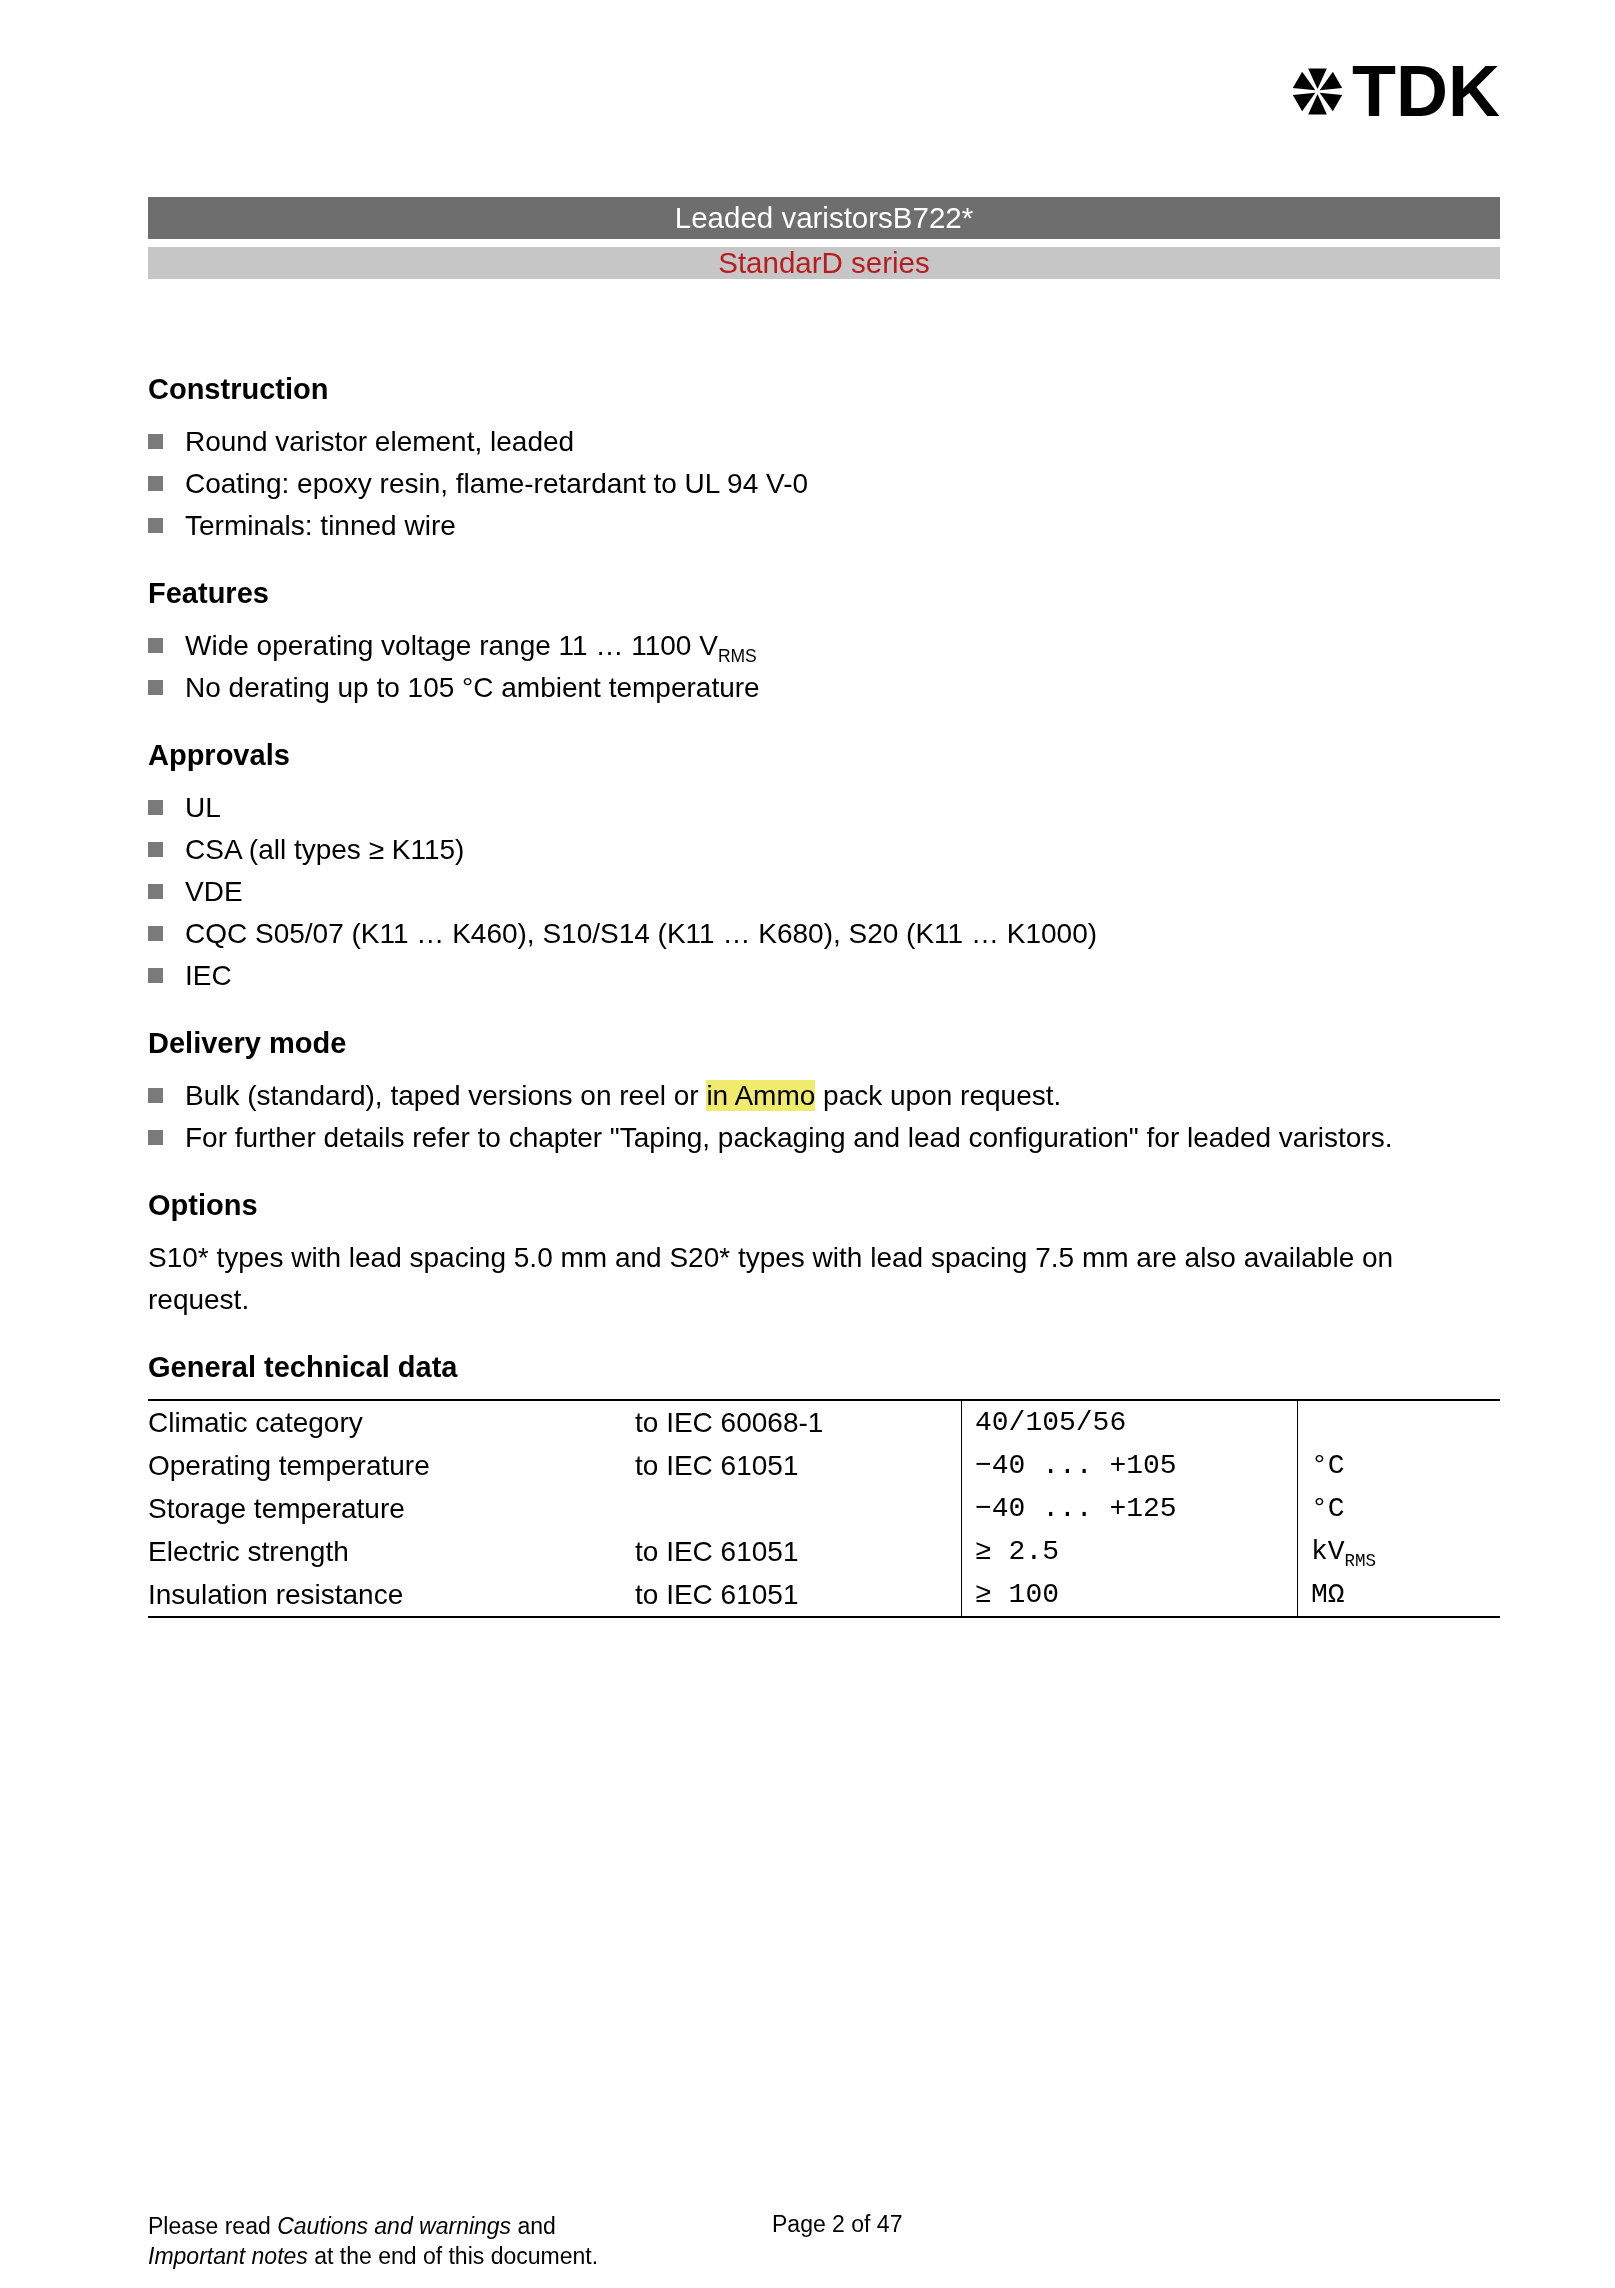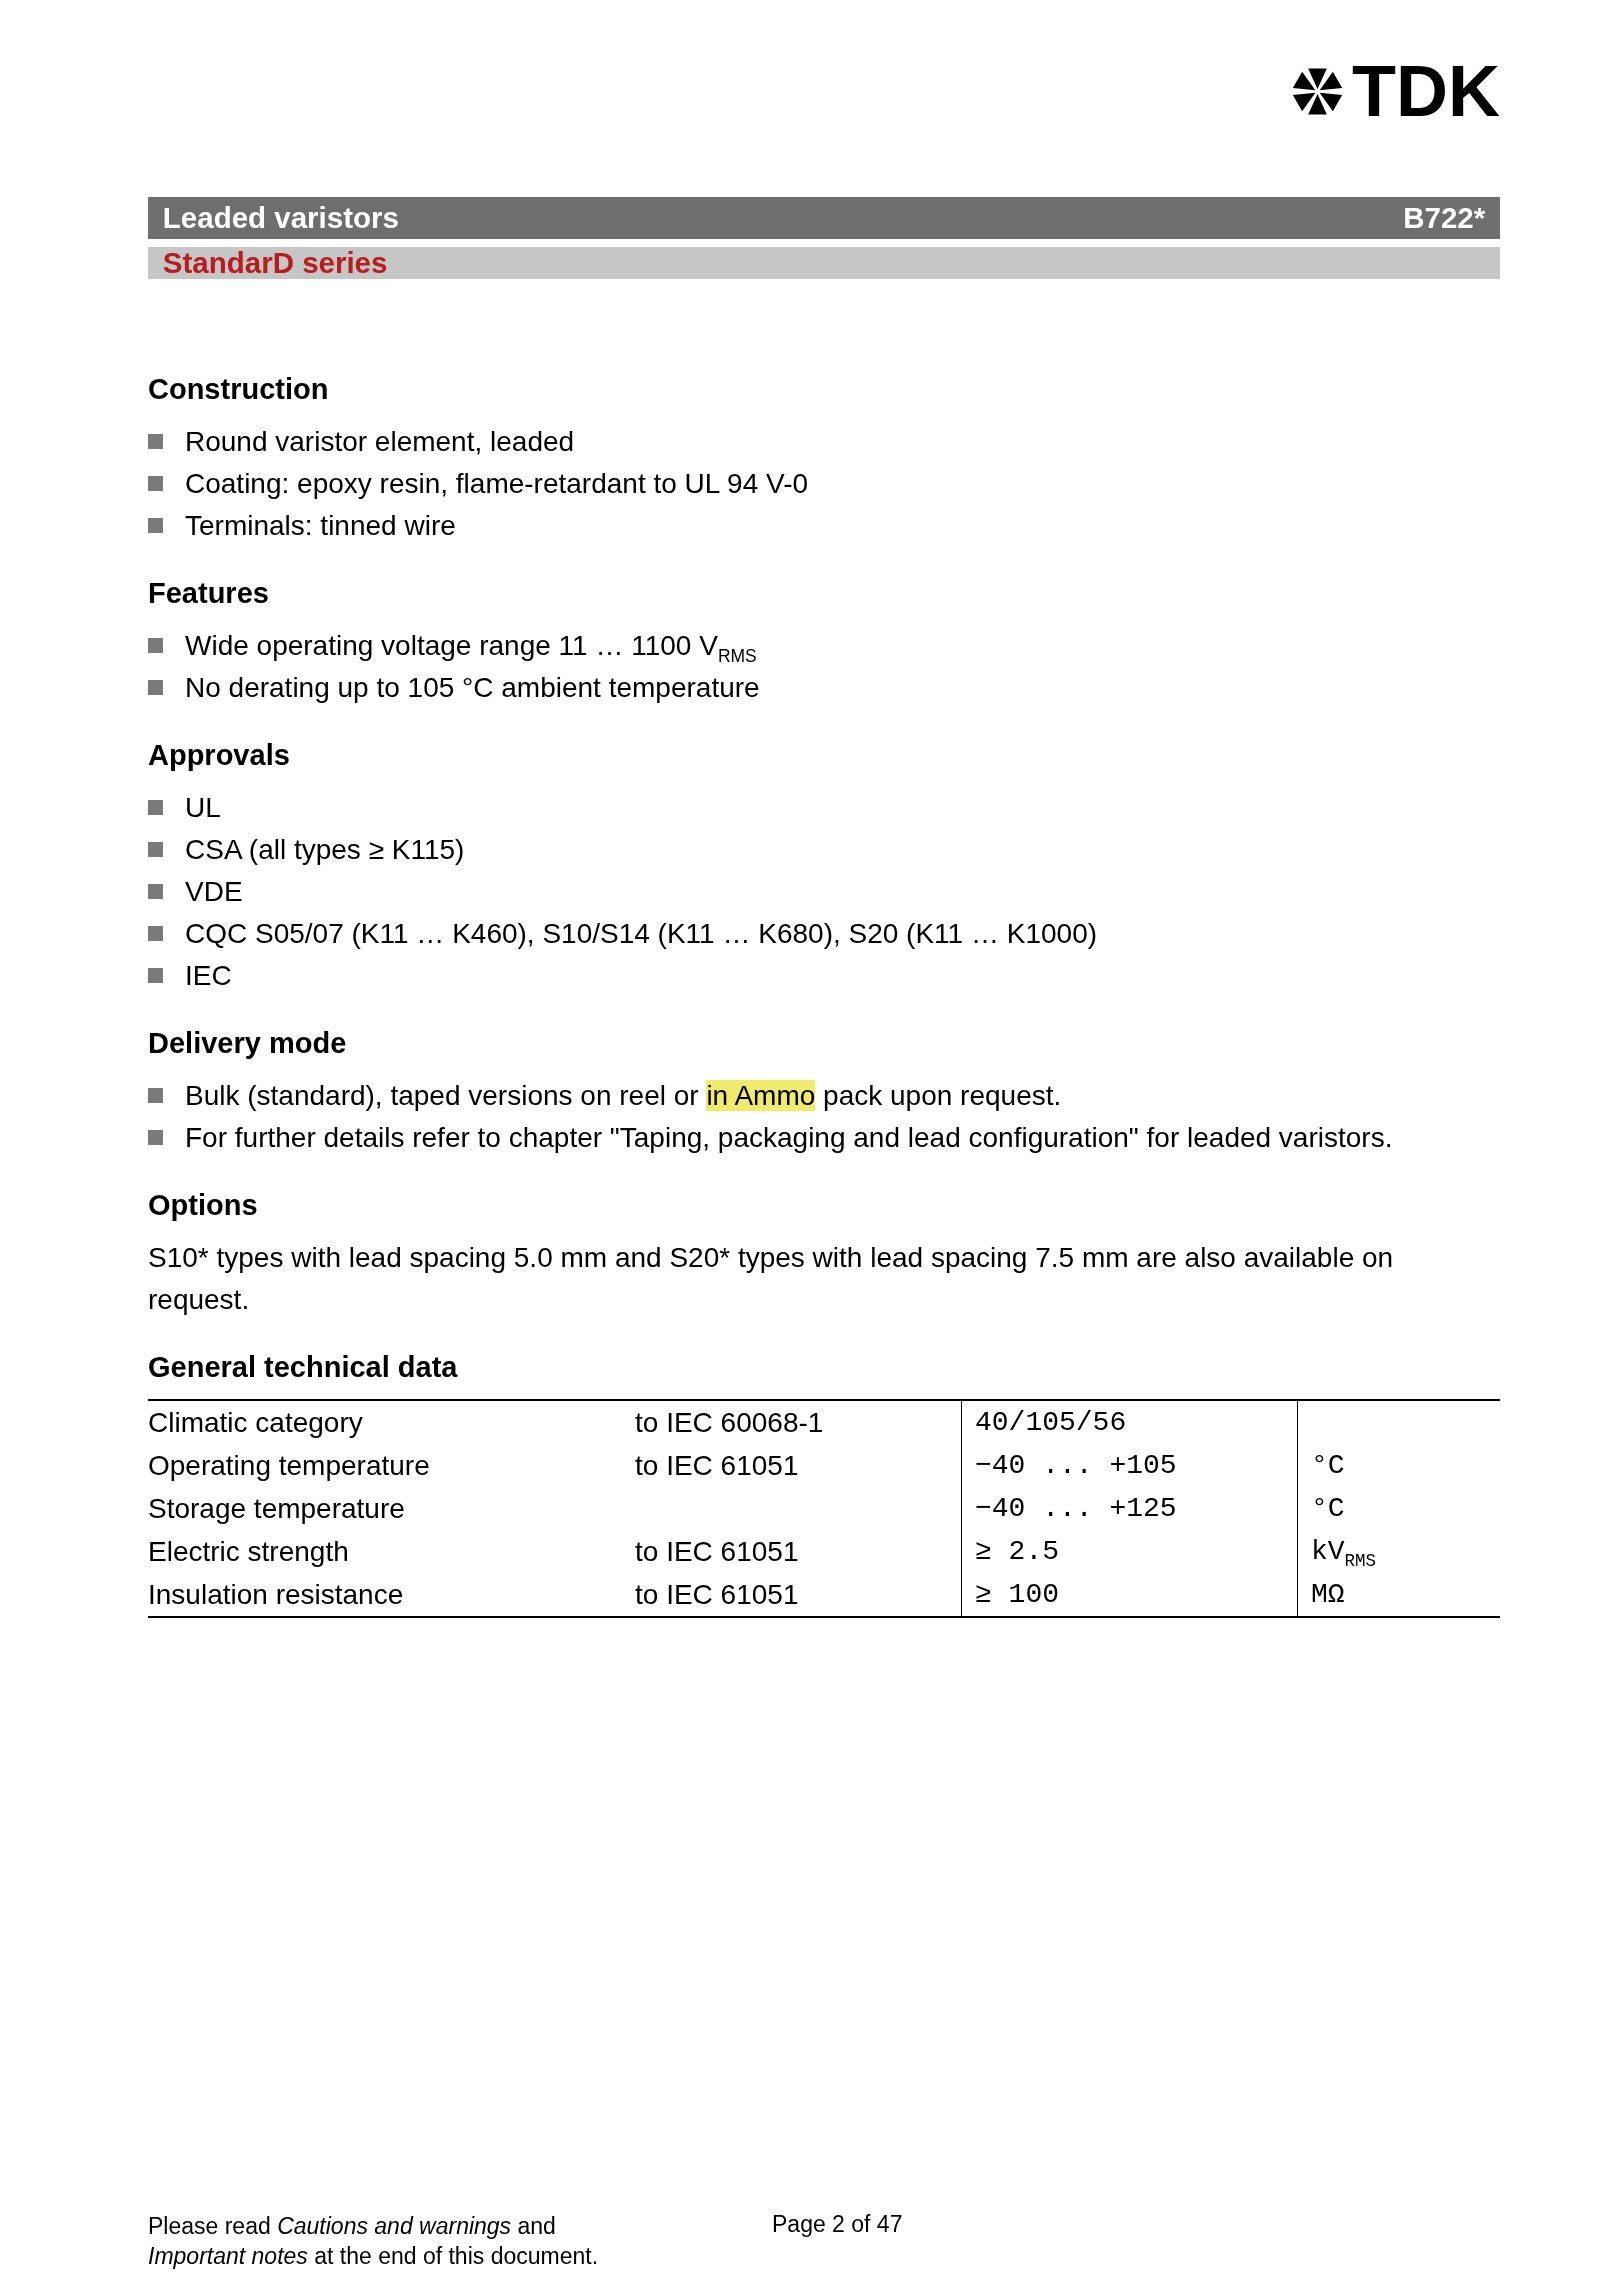--- a/index.html
+++ b/index.html
@@ -4,21 +4,21 @@
 <style>
   html,body{margin:0;padding:0;}
   body{
     width:1615px;height:2289px;position:relative;background:#ffffff;color:#000;
     font-family:"Liberation Sans","DejaVu Sans",sans-serif;
   }
   .logo{position:absolute;top:55px;right:115px;display:flex;align-items:center;gap:4.6px;}
   .logo-text{font-size:72px;font-weight:bold;line-height:1;letter-spacing:0px;}
   .logo-icon svg{display:block;}
   .content{position:absolute;left:148px;top:197px;width:1352px;}
-  .bar{display:flex;justify-content:space-between;align-items:center;font-weight:bold;
+  .bar{display:flex;justify-content:center;align-items:center;font-weight:normal;
        font-size:29.5px;padding:0 14.8px;box-sizing:border-box;}
   .bar-main{height:42px;background:var(--header-bar,#6e6e6e);color:#ffffff;margin-bottom:8.3px;}
   .bar-sub{height:32px;background:var(--subheader-bar,#c6c6c6);color:#b91c1c;}
   h2{font-size:29px;font-weight:bold;line-height:37px;margin:28px 0 13px 0;}
   h2.first{margin-top:92px;}
   ul.blist{list-style:none;margin:0;padding:0;font-size:28px;}
   ul.blist li{position:relative;padding-left:37px;line-height:42px;}
   .sq{position:absolute;left:0;top:13px;width:14.8px;height:14.8px;background:var(--bullet,#7a7a7a);}
   sub{font-size:17.5px;line-height:0;}
   .para{font-size:28px;line-height:42px;margin:0;}

